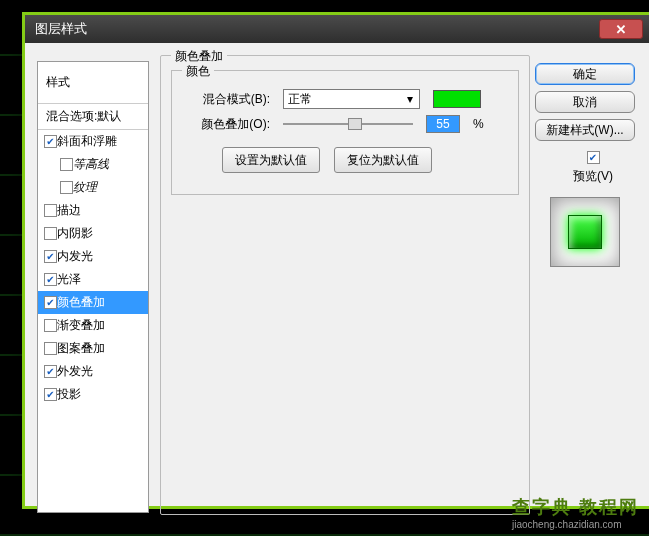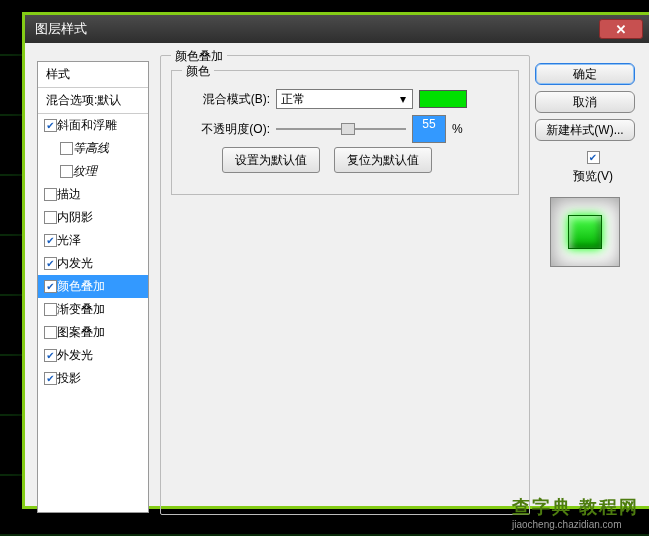--- a/index.html
+++ b/index.html
@@ -8,44 +8,44 @@
     repeating-linear-gradient(0deg, #0a2a0a 0 2px, #000 2px 60px),
     repeating-linear-gradient(90deg, #0a2a0a 0 2px, transparent 2px 100px);
     filter:blur(0.3px); }
   .dialog { position:absolute; left:15px; top:12px; width:630px; height:497px; background:#86efac; border:3px solid #84cc16; box-shadow:0 0 20px rgba(0,0,0,.6);margin-left:7px; }
   .titlebar { height:28px; background:linear-gradient(#4b4b4b,#2e2e2e); color:#fff; display:flex; align-items:center; padding-left:10px; position:relative; }
   .titlebar span { font-size:13px; }
   .close-btn { position:absolute; right:6px; top:4px; width:44px; height:20px; background:#c75050; border:1px solid #8a2a2a; border-radius:3px; display:flex; align-items:center; justify-content:center; color:#fff; font-weight:bold; }
   .body { position:absolute; top:28px; left:0; right:0; bottom:0; background:#f0f0f0; padding:12px; }
   
   .styles-box { position:absolute; left:12px; top:18px; width:112px; height:452px; background:#fff; border:1px solid #999; }
-  .styles-header { border-bottom:1px solid #ccc; padding:4px 8px; }
+  .styles-header { border-bottom:1px solid #ccc; padding:12px 8px; }
   .styles-sub   { border-bottom:1px solid #ccc; padding:4px 8px; }
   .style-item   { padding:3px 6px; display:flex; align-items:center; }
   .style-item.indent { padding-left:22px;font-style:italic; }
   .style-item.selected { background:#3399ff; color:#fff; }
   .chk { width:13px; height:13px; border:1px solid #888; background:#fff; display:inline-flex; align-items:center; justify-content:center; font-size:10px; color:#1a5fbf; }
   .chk.on::after { content:"✔"; }
   
   .group { position:absolute; left:135px; top:12px; width:370px; height:460px; border:1px solid #bbb; border-radius:2px; }
   .group-label { position:absolute; top:-8px; left:10px; background:#f0f0f0; padding:0 4px; }
   .inner-group { position:absolute; left:10px; top:14px; right:10px; height:125px; border:1px solid #bbb; }
   .inner-label { position:absolute; top:-8px; left:10px; background:#f0f0f0; padding:0 4px; }
   
-  .row { position:absolute; display:flex; align-items:center; gap:6px; }
+  .row { position:absolute; display:flex; align-items:center; gap:13px; }
   .row1 { left:18px; top:18px; }
   .row2 { left:18px; top:44px; }
   .lbl { width:80px; text-align:right; }
   .combo { width:137px; height:20px; border:1px solid #7a7a7a; background:#fff; display:flex; align-items:center; padding:0 4px; position:relative; }
   .combo .arrow { position:absolute; right:2px; top:2px; bottom:2px; width:14px; display:flex; align-items:center; justify-content:center; }
   .swatch { width:48px; height:18px; border:1px solid #555; background:#00e000; }
   .slider { width:130px; height:16px; position:relative; }
   .slider-track { position:absolute; left:0; right:0; top:7px; height:2px; background:#999; }
   .slider-thumb { position:absolute; top:2px; width:14px; height:12px; background:#ddd; border:1px solid #888; transform:translateX(-50%); }
-  .valbox { width:34px; height:28px; border:1px solid #7a7a7a; background:#3399ff; color:#fff; text-align:center; line-height:16px; }
+  .valbox { width:34px; height:18px; border:1px solid #7a7a7a; background:#3399ff; color:#fff; text-align:center; line-height:16px; }
   
   .btns-row { position:absolute; top:76px; left:50px; display:flex; gap:14px; }
   .pbtn { height:22px; padding:12px 12px; border:1px solid #888; border-radius:3px; background:linear-gradient(#fafafa,#e0e0e0); display:flex; align-items:center; }
   
   .side-btns { position:absolute; right:14px; top:20px; width:100px; display:flex; flex-direction:column; gap:6px; }
   .sbtn { height:22px; border:1px solid #888; border-radius:6px; background:linear-gradient(#fafafa,#e0e0e0); display:flex; align-items:center; justify-content:center; }
   .sbtn.default { border:1px solid #2b7de1; box-shadow:0 0 0 1px #8fc2f5 inset; }
   .preview-chk { display:flex; align-items:center; gap:4px; margin:4px 0 4px 16px;flex-direction:column; }
   .preview-box { width:70px; height:70px; margin:2px auto; border:1px solid #888; background:#fff; display:flex; align-items:center; justify-content:center; box-shadow:inset 2px 2px 20px rgba(0,0,0,.4); }
   .cube { width:34px; height:34px; background:linear-gradient(#4dff4d,#00b000); border:1px solid #060; box-shadow:0 0 10px #0f0, inset 3px 3px 6px rgba(255,255,255,.5), inset -3px -3px 6px rgba(0,0,0,.3); }
@@ -88,25 +88,25 @@
           <div class="style-item">
             <span class="chk"></span>
             <span>描边</span>
           </div>
           <div class="style-item">
             <span class="chk"></span>
             <span>内阴影</span>
           </div>
           <div class="style-item">
             <span class="chk on"></span>
-            <span>光泽</span>
+            <span>内发光</span>
           </div>
           <div class="style-item">
             <span class="chk on"></span>
-            <span>内发光</span>
+            <span>光泽</span>
           </div>
           <div class="style-item selected">
             <span class="chk on"></span>
             <span>颜色叠加</span>
           </div>
           <div class="style-item">
             <span class="chk"></span>
             <span>渐变叠加</span>
           </div>
           <div class="style-item">
@@ -132,21 +132,21 @@
         <div class="row row1">
           <span class="lbl">混合模式(B):</span>
           <div class="combo">
             <span>正常</span>
             <span class="arrow">▾</span>
           </div>
           <div class="swatch" style="background: rgb(0, 224, 0);"></div>
         </div>
 
         <div class="row row2">
-          <span class="lbl">不透明度(O):</span>
+          <span class="lbl">颜色叠加(O):</span>
           <div class="slider">
             <div class="slider-track"></div>
             <div class="slider-thumb" style="left:55%"></div>
           </div>
           <div class="valbox">55</div>
           <span>%</span>
         </div>
 
         <div class="btns-row">
           <div class="pbtn">

